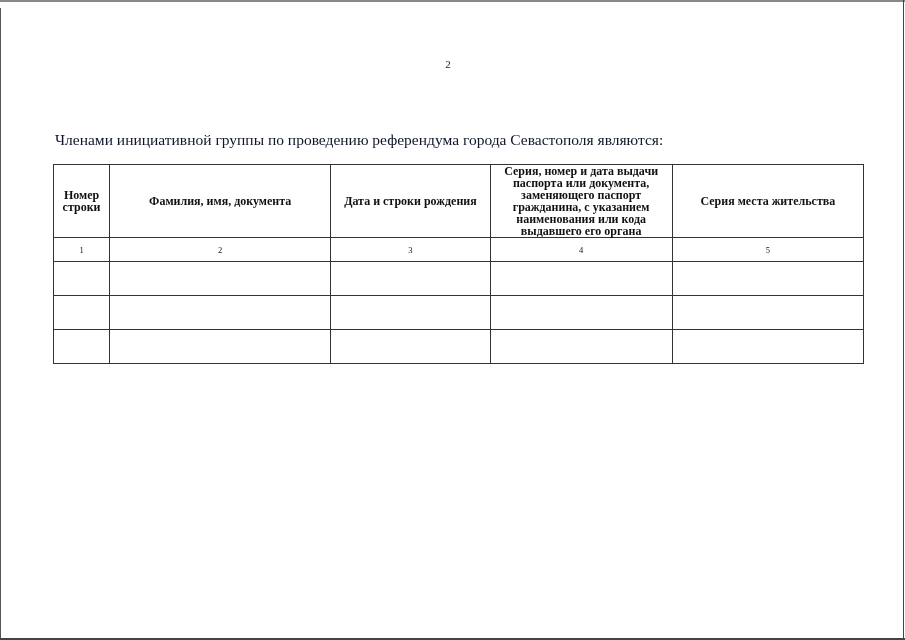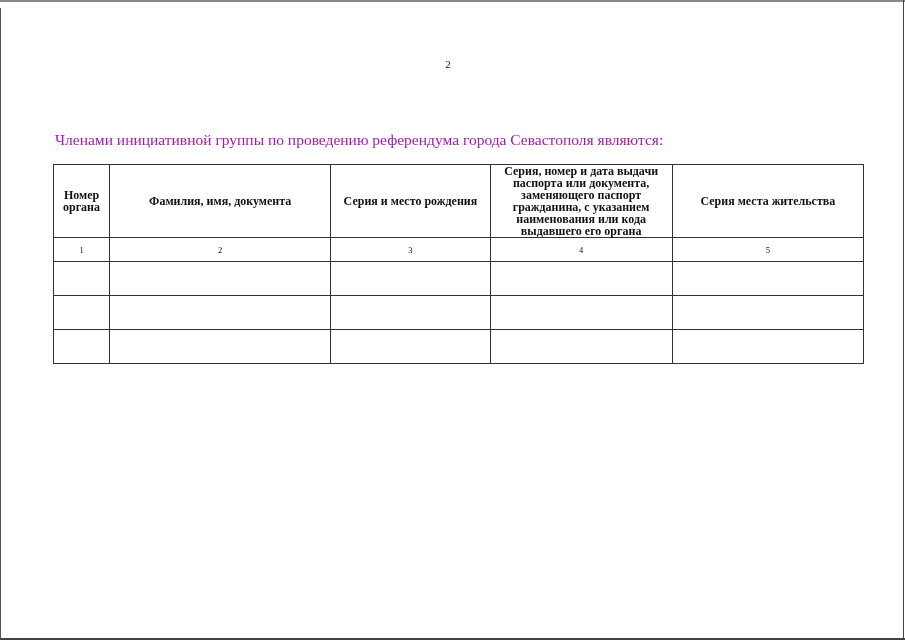--- a/index.html
+++ b/index.html
@@ -11,21 +11,21 @@
     .page-border-left { position: absolute; left: 0; top: 8px; width: 1px; height: 632px; background: #555; }
     .page-border-right { position: absolute; right: 1px; top: 0; width: 1px; height: 640px; background: #444; }
     .page-border-bottom { position: absolute; left: 0; bottom: 0; width: 905px; height: 2px; background: #444; }
 
     .page-number {
       position: absolute; left: 440px; top: 58px; width: 16px; text-align: center;
       font-size: 11px; color: #222;
     }
     .intro {
       position: absolute; left: 55px; top: 131px;
-      font-size: 15.5px; color: #a21caf; white-space: nowrap;
+      font-size: 15.5px; color: #0f172a; white-space: nowrap;
     }
     table.members {
       position: absolute; left: 53px; top: 164px;
       border-collapse: collapse; table-layout: fixed;
       width: 811px;
     }
     table.members td, table.members th {
       border: 1px solid #333; padding: 0; text-align: center; vertical-align: middle;
     }
     table.members th {
@@ -53,23 +53,23 @@
 <table class="members">
   <colgroup>
     <col class="c1">
       <col class="c2">
       <col class="c3">
       <col class="c4">
       <col class="c5">
   </colgroup>
   <tbody>
       <tr>
-    <th style="padding:0 6px;">Номер органа</th>
+    <th style="padding:0 6px;">Номер строки</th>
     <th>Фамилия, имя, документа</th>
-    <th>Серия и место рождения</th>
+    <th>Дата и строки рождения</th>
     <th style="padding:0 4px;">Серия, номер и дата выдачи паспорта или документа, заменяющего паспорт гражданина, с указанием наименования или кода выдавшего его органа</th>
     <th>Серия места жительства</th>
   </tr>
   <tr class="num-row">
     <td>1</td>
     <td>2</td>
     <td>3</td>
     <td>4</td>
     <td>5</td>
   </tr>

